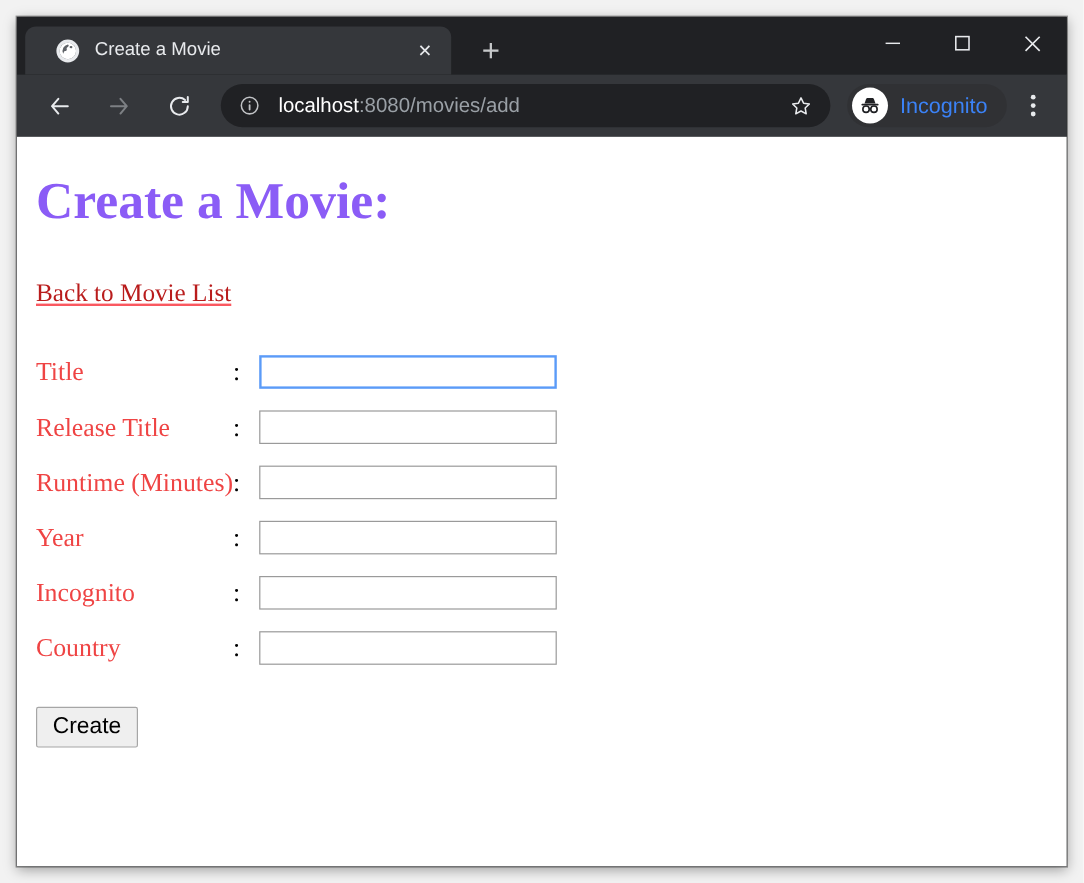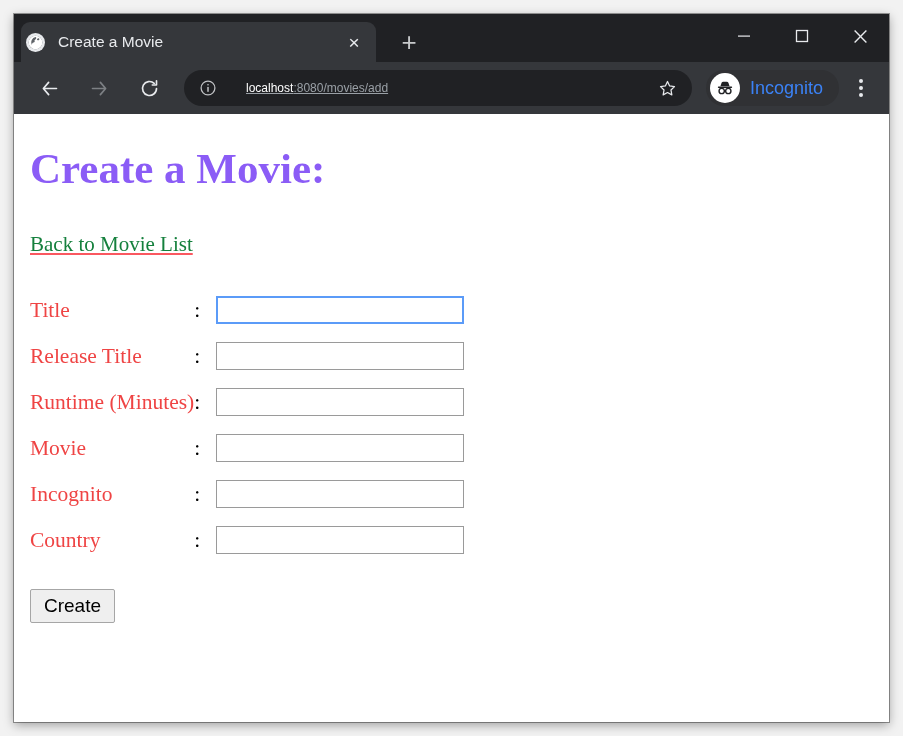--- a/index.html
+++ b/index.html
@@ -38,21 +38,21 @@
     flex: none;
   }
   .tab {
     margin-left: 7px;
     width: 355px;
     height: 40px;
     background: #35373b;
     border-radius: 9px 9px 0 0;
     display: flex;
     align-items: center;
-    padding: 0 0 0 5px;
+    padding: 0 0 0 26px;
     box-sizing: border-box;
   }
   .favicon {
     width: 19px;
     height: 19px;
     border-radius: 50%;
     background: #e8eaed;
     flex: none;
     position: relative;
     display: flex;
@@ -151,27 +151,26 @@
     width: 20px;
     height: 20px;
     flex: none;
     color: #c0c2c5;
     display: flex;
     align-items: center;
     justify-content: center;
   }
   .url-text {
     flex: 1;
-    margin-left: 28px;
-    font-size: 12px;
+    margin-left: 14px;
+    font-size: 17px;
     color: #9aa0a6;
     white-space: nowrap;
     overflow: hidden;
     min-width: 0;
-    text-decoration: underline;
   }
   .url-host { color: #ffffff; }
   .star {
     width: 32px;
     height: 32px;
     flex: none;
     display: flex;
     align-items: center;
     justify-content: center;
     color: #e8eaed;
@@ -386,21 +385,21 @@
         <i></i>
         <i></i>
     </div>
   </div>
 
   <div class="viewport">
     <div class="page">
 
       <h1 class="page-title" style="color: #8b5cf6;">Create a Movie:</h1>
 
-      <a class="back-link" style="color: #15803d; text-decoration-color: rgb(250, 88, 96);">Back to Movie List</a>
+      <a class="back-link" style="color: #b91c1c; text-decoration-color: rgb(250, 88, 96);">Back to Movie List</a>
 
       <table class="form">
         <tbody>
           <tr>
             <td class="lbl">Title</td>
             <td class="colon">:</td>
             <td class="fld">
               <input class="txt focused" type="text" value="" style="border-color: rgb(91, 155, 248);">
             </td>
           </tr>
@@ -412,21 +411,21 @@
             </td>
           </tr>
           <tr>
             <td class="lbl">Runtime (Minutes)</td>
             <td class="colon">:</td>
             <td class="fld">
               <input class="txt" type="text" value="" style="">
             </td>
           </tr>
           <tr>
-            <td class="lbl">Movie</td>
+            <td class="lbl">Year</td>
             <td class="colon">:</td>
             <td class="fld">
               <input class="txt" type="text" value="" style="">
             </td>
           </tr>
           <tr>
             <td class="lbl">Incognito</td>
             <td class="colon">:</td>
             <td class="fld">
               <input class="txt" type="text" value="" style="">

